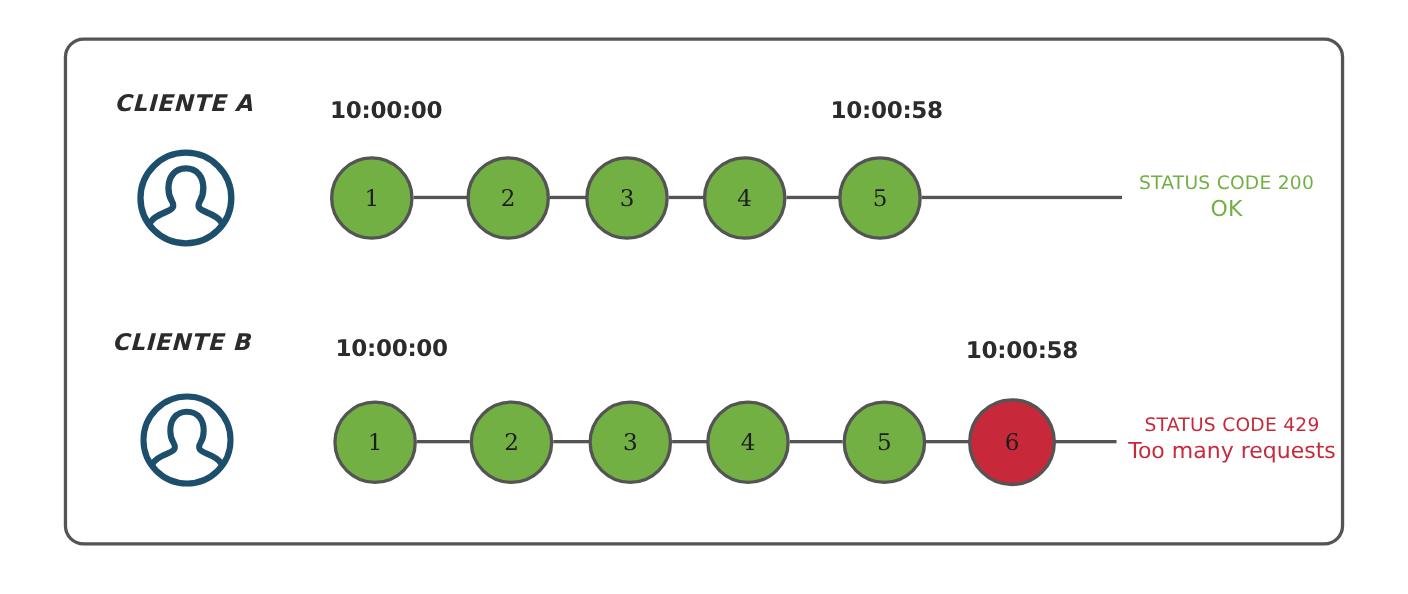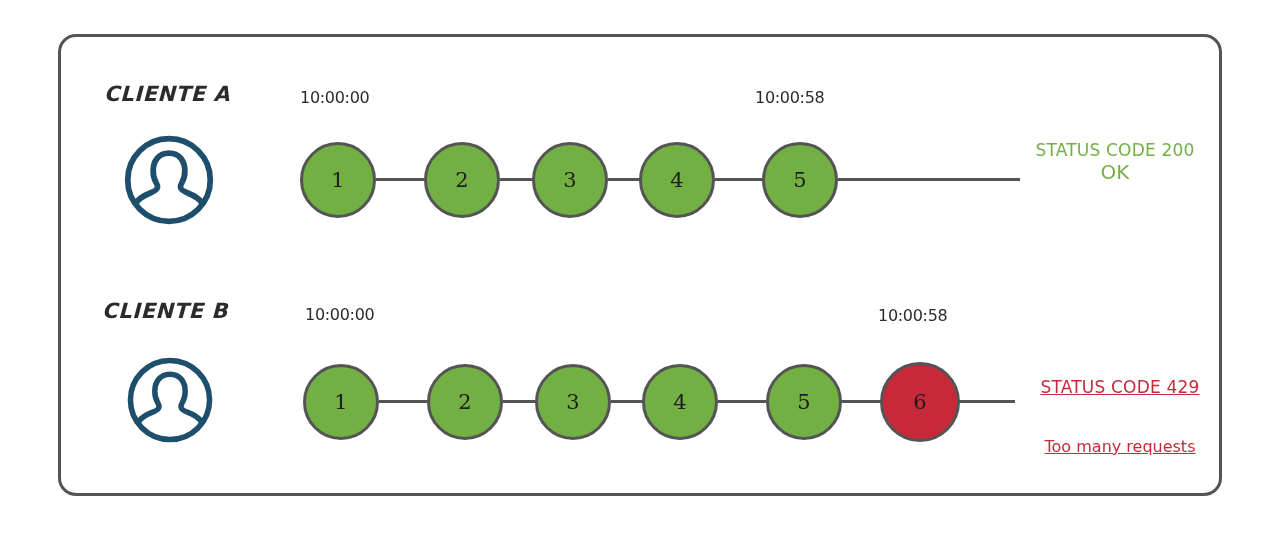--- a/index.html
+++ b/index.html
@@ -55,22 +55,22 @@
     letter-spacing: 0.6px;
     color: #2b2b2b;
     white-space: nowrap;
     transform: skewX(-4deg);
   }
 
   
   .timestamp {
     position: absolute;
     font-family: "DejaVu Sans", sans-serif;
-    font-size: 16px;
-    font-weight: normal;
+    font-size: 21px;
+    font-weight: bold;
     color: #2b2b2b;
     white-space: nowrap;
     letter-spacing: -0.3px;
   }
 
   
   .avatar {
     position: absolute;
     line-height: 0;
   }
@@ -110,21 +110,21 @@
   }
   .status .line1 {
     font-size: 17px;
     letter-spacing: 0.2px;
   }
   .status .line2 {
     font-size: 20px;
   }
   .status.ok  { color: #72B043; }
   .status.err { color: #C8293A; }
-  .status.err .line2 { font-size: 16px; margin-top: 40px; }
+  .status.err .line2 { font-size: 20px; }
 </style>
 </head>
 <body>
 
 <div id="stage">
 
   <div class="frame"></div>
 
   <div class="row">
 
@@ -157,21 +157,21 @@
     <div class="connector" style="left:608px; top:178px; width:32px;"></div>
     <div class="connector" style="left:715px; top:178px; width:48px;"></div>
     <div class="connector" style="left:838px; top:178px; width:182px;"></div>
 
     <div class="node ok" style="left:300px; top:142px;">1</div>
     <div class="node ok" style="left:424px; top:142px;">2</div>
     <div class="node ok" style="left:532px; top:142px;">3</div>
     <div class="node ok" style="left:639px; top:142px;">4</div>
     <div class="node ok" style="left:762px; top:142px;">5</div>
 
-    <div class="status ok" style="left:1020px; top:141px; width:190px;">
+    <div class="status ok" style="left:1020px; top:158px; width:190px;">
       <div class="line1">STATUS CODE 200</div>
       <div class="line2">OK</div>
     </div>
   </div>
 
   <div class="row">
 
     <div class="client-label" style="left:104px; top:299px;">CLIENTE B</div>
 
     <div class="timestamp" style="left:305px; top:305px;">10:00:00</div>
@@ -203,19 +203,19 @@
     <div class="connector" style="left:841px; top:400px; width:42px;"></div>
     <div class="connector" style="left:955px; top:400px; width:60px;"></div>
 
     <div class="node ok" style="left:303px; top:364px;">1</div>
     <div class="node ok" style="left:427px; top:364px;">2</div>
     <div class="node ok" style="left:535px; top:364px;">3</div>
     <div class="node ok" style="left:642px; top:364px;">4</div>
     <div class="node ok" style="left:766px; top:364px;">5</div>
     <div class="node err" style="left:880px; top:362px; width:80px; height:80px;">6</div>
 
-    <div class="status err" style="left:1020px; top:378px; width:200px;text-decoration:underline;">
+    <div class="status err" style="left:1020px; top:378px; width:200px;">
       <div class="line1">STATUS CODE 429</div>
       <div class="line2">Too many requests</div>
     </div>
   </div>
 
 </div>
 
 </body></html>

